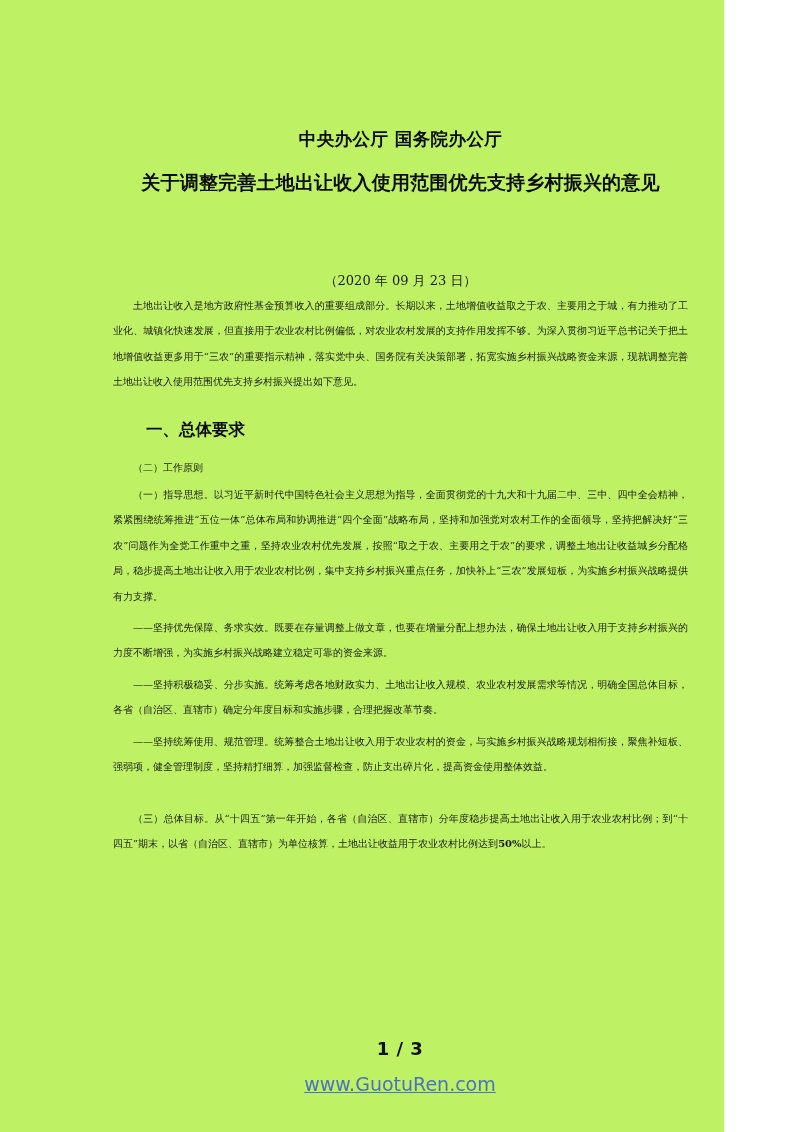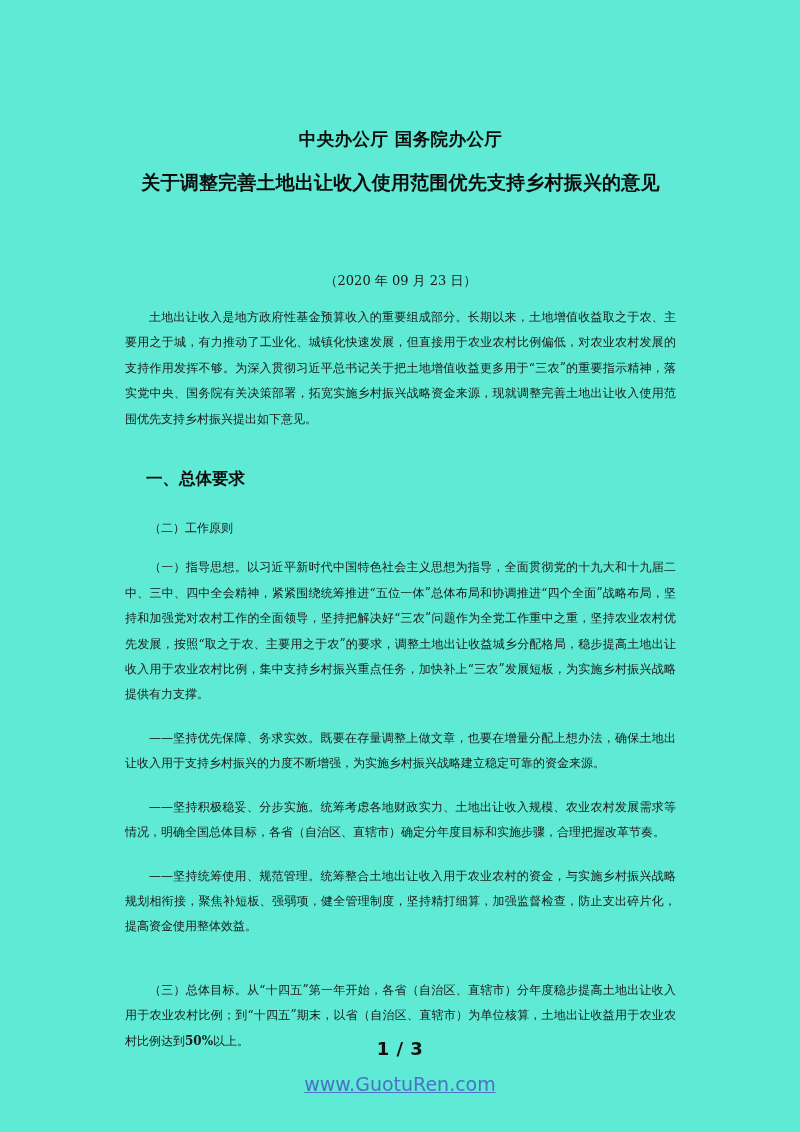--- a/index.html
+++ b/index.html
@@ -13,23 +13,23 @@
     height: 1132px;
     position: relative;
     font-family: "DejaVu Serif", "Liberation Serif", serif;
     color: #1a1a1a;
     overflow: hidden;
   }
 
   .page {
     position: absolute;
     left: 0; top: 0;
-    width: 800px;
+    width: 724px;
     height: 1132px;
-    background: #5eead4;
+    background: #bef264;
   }
 
   .content {
     position: absolute;
     left: 113px;
     top: 126px;
     width: 575px;
   }
 
   
@@ -59,26 +59,26 @@
     text-align: center;
     font-size: 13px;
     line-height: 25px;
     margin: 0;
     padding-top: 72px;
     color: #1a1a1a;
   }
 
   
   .para {
-    font-size: 12px;
+    font-size: 10px;
     line-height: 25.4px;
     text-align: justify;
     text-justify: inter-ideograph;
     text-indent: 2em;
-    margin: 12px;
+    margin: 0;
     padding-top: 2px;
     color: #1a1a1a;
     word-break: break-all;
   }
   .para.tight { padding-top: 0; }
   .para.gap-before { padding-top: 26px; }
   .para.small-gap { padding-top: 6px; }
 
   
   .section-heading {

